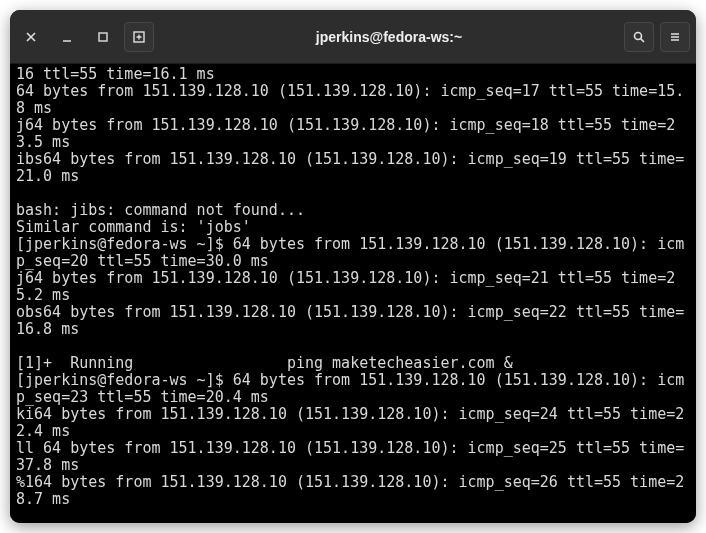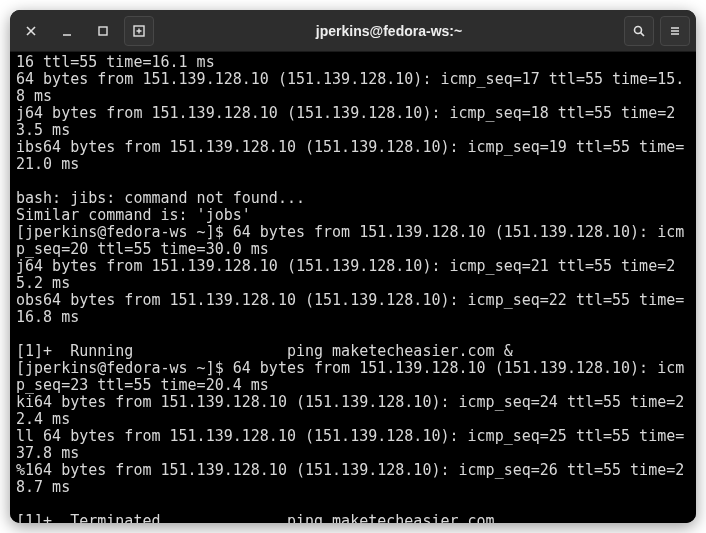--- a/index.html
+++ b/index.html
@@ -16,21 +16,21 @@
     height: 513px;
     background: #000000;
     border-radius: 10px;
     box-shadow: 0 4px 16px rgba(0,0,0,0.4);
     overflow: hidden;
     display: flex;
     flex-direction: column;
   }
   .titlebar {
     background: #2d2d2d;
-    height: 42px;
+    height: 54px;
     display: flex;
     align-items: center;
     padding: 0 6px;
     gap: 6px;
     border-bottom: 1px solid #1a1a1a;
   }
   .tb-btn {
     width: 30px;
     height: 30px;
     border-radius: 4px;

